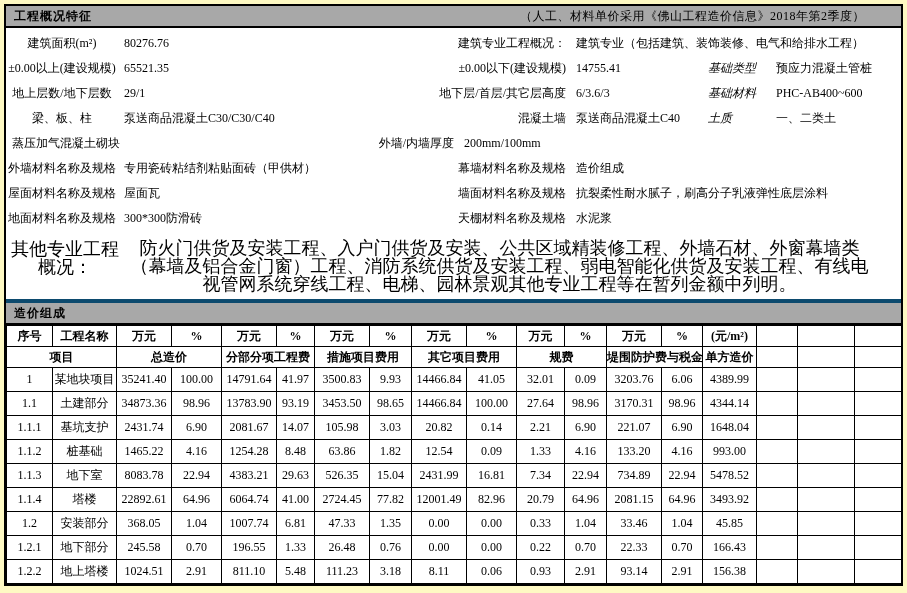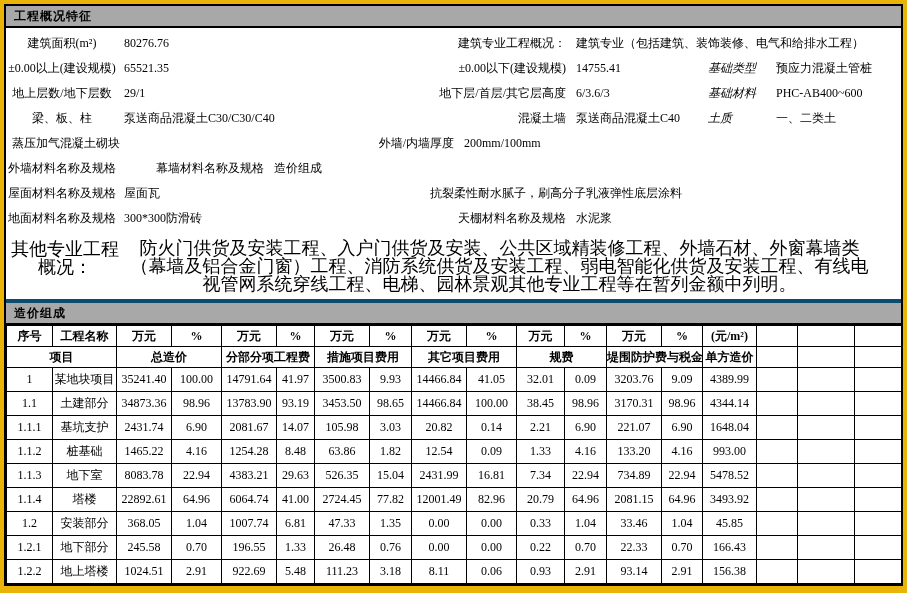--- a/index.html
+++ b/index.html
@@ -1,21 +1,21 @@
 <!DOCTYPE html>
 <html><head>
 <meta charset="utf-8">
 <style>
   html,body{margin:0;padding:0;}
   body{
     width:907px;height:593px;overflow:hidden;background:#ffffff;
     font-family:"Liberation Serif","DejaVu Serif",serif;color:#000;
     -webkit-font-smoothing:antialiased;
   }
-  .page{position:relative;width:907px;height:593px;background:#eab308;}
+  .page{position:relative;width:907px;height:593px;background:#fef9c3;}
   .doc{
     position:absolute;left:4px;top:4px;width:895px;
     border:2px solid #000;background:#fff;
   }
   
   .band{
     height:20px;line-height:20px;background:#a8a8a8;
     display:flex;justify-content:space-between;align-items:center;
     padding:0 8px;font-size:12px;
   }
@@ -46,20 +46,21 @@
   table.cost tbody td{height:23px;font-weight:normal;}
 </style>
 </head>
 <body>
 
 <div class="page">
   <div class="doc">
 
     <div class="band band1">
       <span class="bt">工程概况特征</span>
+      <span class="note">（人工、材料单价采用《佛山工程造价信息》2018年第2季度）</span>
     </div>
 
     <div class="info">
         <div class="info-row">
           <span class="c-l-label">建筑面积(m²)</span>
           <span class="c-l-value">80276.76</span>
           <span class="c-r-label">建筑专业工程概况：</span>
           <span class="c-r-value">建筑专业（包括建筑、装饰装修、电气和给排水工程）</span>
         </div>
         <div class="info-row">
@@ -86,26 +87,28 @@
           <span class="c-r2-label">土质</span>
           <span class="c-r2-value">一、二类土</span>
         </div>
         <div class="info-row">
           <span class="c-l-value">蒸压加气混凝土砌块</span>
           <span class="c-r-label">外墙/内墙厚度</span>
           <span class="c-r-value">200mm/100mm</span>
         </div>
         <div class="info-row">
           <span class="c-l-label">外墙材料名称及规格</span>
+          <span class="c-l-value">专用瓷砖粘结剂粘贴面砖（甲供材）</span>
           <span class="c-r-label">幕墙材料名称及规格</span>
           <span class="c-r-value">造价组成</span>
         </div>
         <div class="info-row">
           <span class="c-l-label">屋面材料名称及规格</span>
           <span class="c-l-value">屋面瓦</span>
+          <span class="c-r-label">墙面材料名称及规格</span>
           <span class="c-r-value">抗裂柔性耐水腻子，刷高分子乳液弹性底层涂料</span>
         </div>
         <div class="info-row">
           <span class="c-l-label">地面材料名称及规格</span>
           <span class="c-l-value">300*300防滑砖</span>
           <span class="c-r-label">天棚材料名称及规格</span>
           <span class="c-r-value">水泥浆</span>
         </div>
       </div>
 
@@ -183,38 +186,38 @@
             <td>100.00</td>
             <td>14791.64</td>
             <td>41.97</td>
             <td>3500.83</td>
             <td>9.93</td>
             <td>14466.84</td>
             <td>41.05</td>
             <td>32.01</td>
             <td>0.09</td>
             <td>3203.76</td>
-            <td>9.09</td>
+            <td>6.06</td>
             <td>4389.99</td>
             <td></td>
             <td></td>
             <td></td>
           </tr>
           <tr>
             <td>1.1</td>
             <td>土建部分</td>
             <td>34873.36</td>
             <td>98.96</td>
             <td>13783.90</td>
             <td>93.19</td>
             <td>3453.50</td>
             <td>98.65</td>
             <td>14466.84</td>
             <td>100.00</td>
-            <td>38.45</td>
+            <td>27.64</td>
             <td>98.96</td>
             <td>3170.31</td>
             <td>98.96</td>
             <td>4344.14</td>
             <td></td>
             <td></td>
             <td></td>
           </tr>
           <tr>
             <td>1.1.1</td>
@@ -334,21 +337,21 @@
             <td>166.43</td>
             <td></td>
             <td></td>
             <td></td>
           </tr>
           <tr>
             <td>1.2.2</td>
             <td>地上塔楼</td>
             <td>1024.51</td>
             <td>2.91</td>
-            <td>922.69</td>
+            <td>811.10</td>
             <td>5.48</td>
             <td>111.23</td>
             <td>3.18</td>
             <td>8.11</td>
             <td>0.06</td>
             <td>0.93</td>
             <td>2.91</td>
             <td>93.14</td>
             <td>2.91</td>
             <td>156.38</td>

